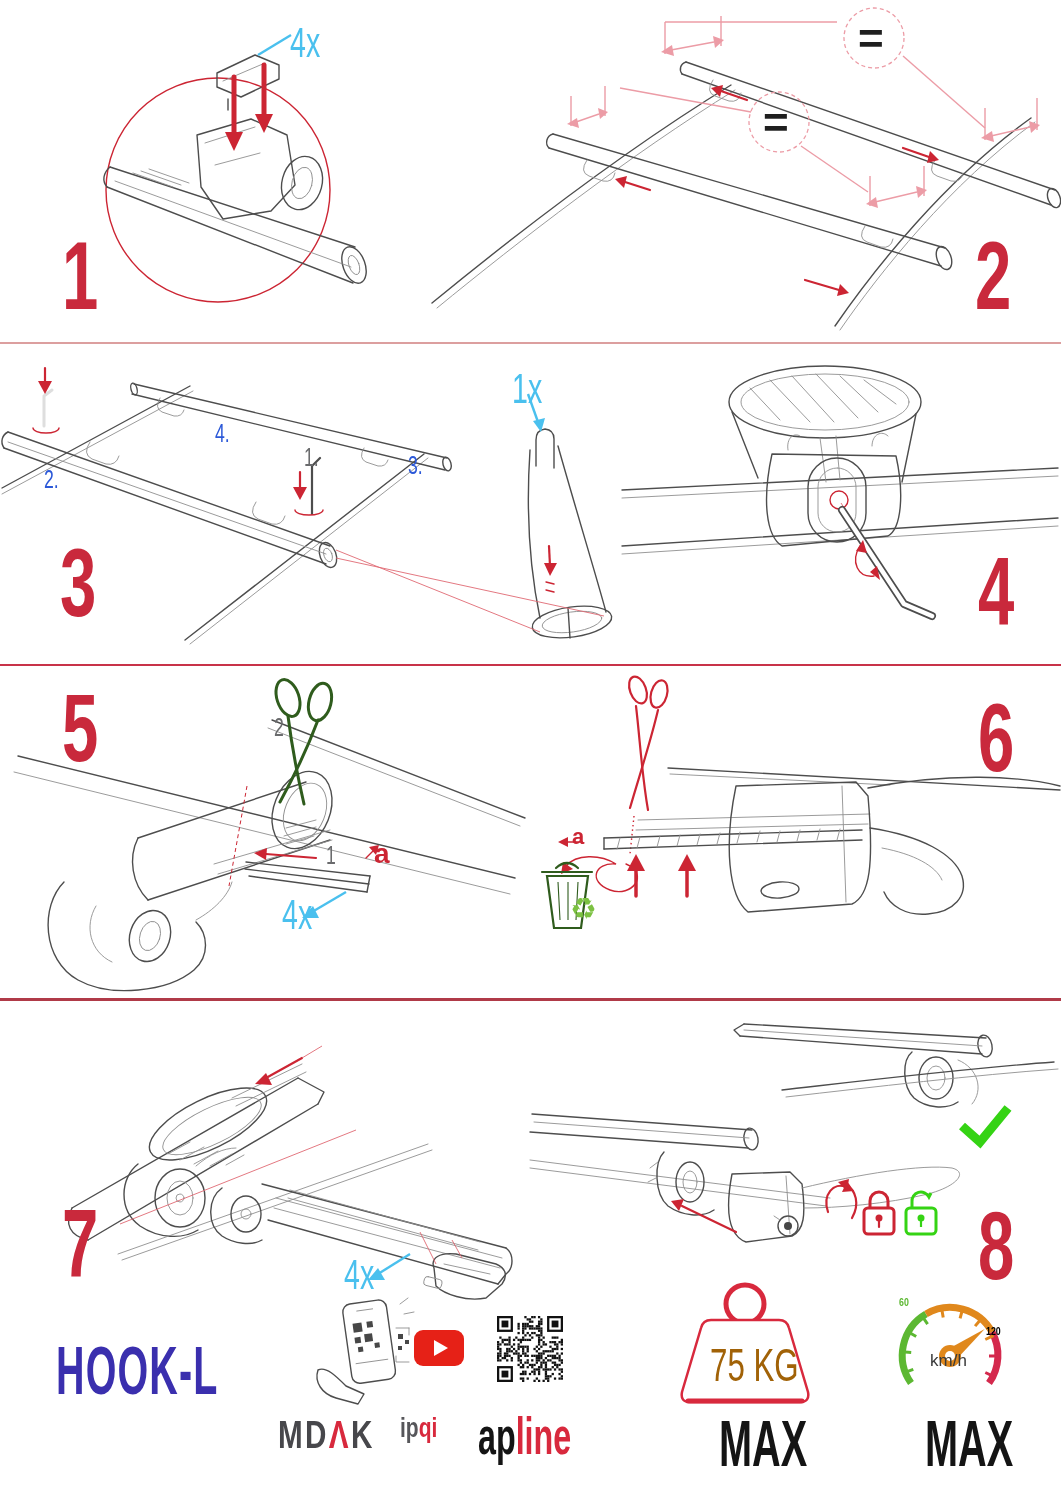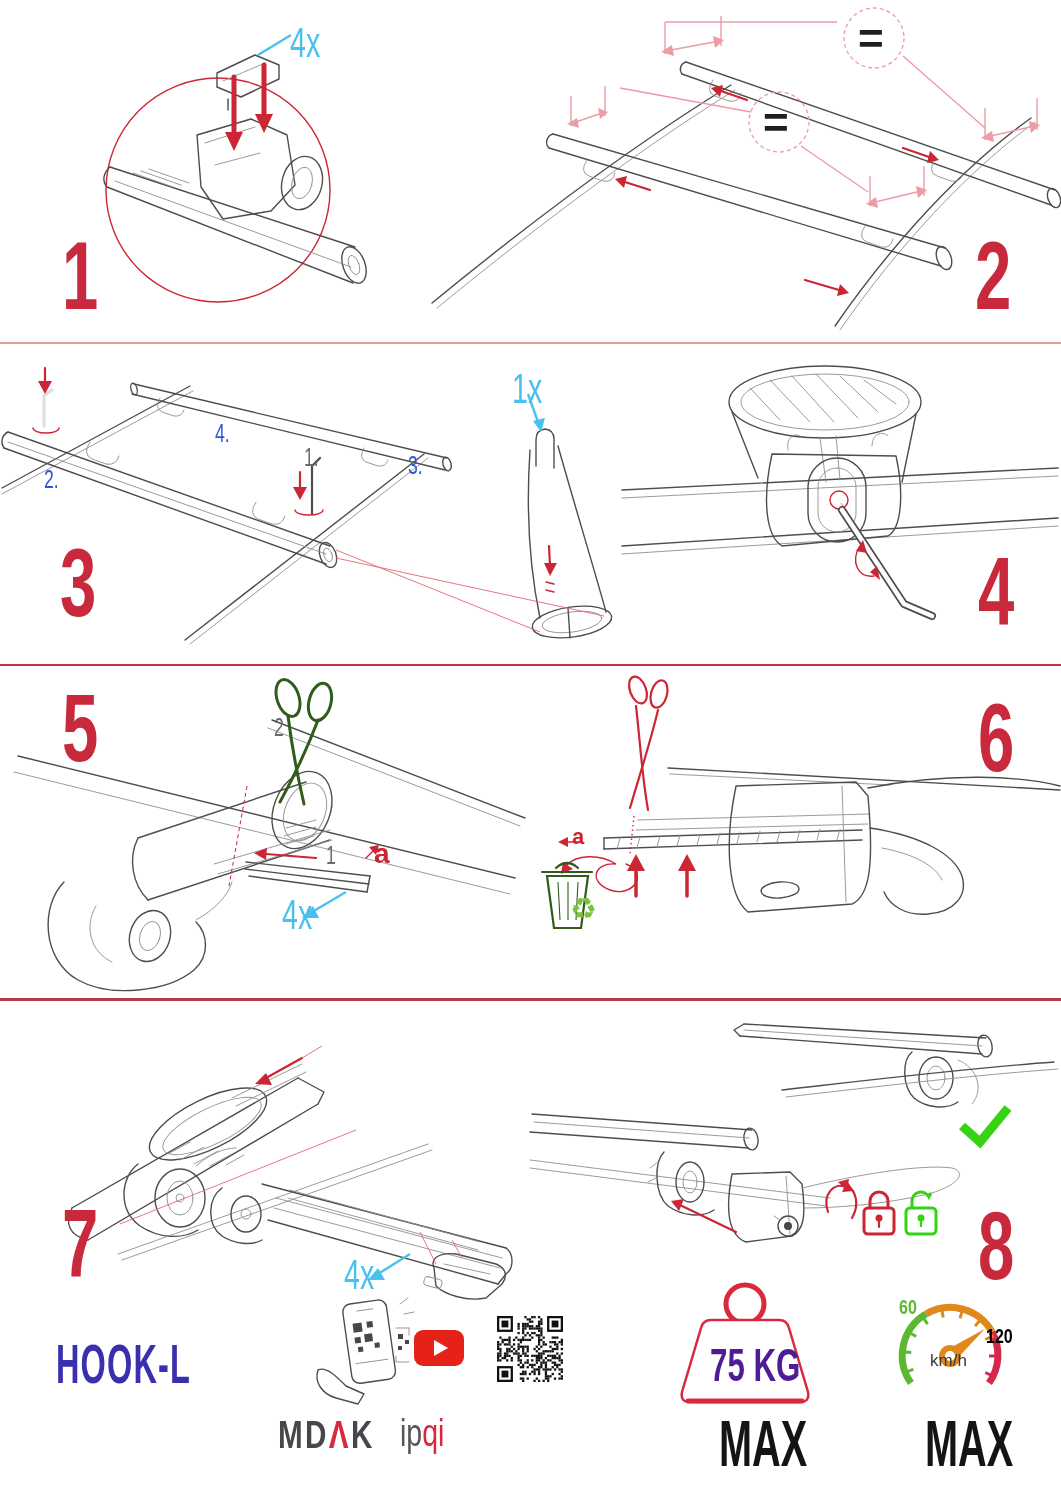--- a/index.html
+++ b/index.html
@@ -49,33 +49,33 @@
   .t{position:absolute;white-space:nowrap;line-height:1;}
   .cx{display:inline-block;transform:scaleX(.68);transform-origin:0 0;}
   .stepnum{font-size:96px;font-weight:700;color:#c9293c;}
   .qty{font-size:42px;font-weight:400;color:#4ac0ee;}
   .bluelab{font-size:26px;color:#2b58d8;}
   .graylab{font-size:26px;color:#6a6b6d;}
   .eq{font-size:44px;font-weight:700;color:#1f1f1f;}
   .alab{font-size:28px;font-weight:700;color:#cc2533;}
   .seq{font-size:50px;font-weight:400;}
   .seq .g{color:#6a6b6d}.seq .b{color:#2b58d8}
-  .brand-title{font-size:56px;font-weight:700;color:#3a2fae;letter-spacing:2px;}
+  .brand-title{font-size:68px;font-weight:700;color:#3a2fae;letter-spacing:2px;}
   .brand-sub{font-size:46px;font-weight:700;}
   .brand-sub .blk{color:#1c1c1c}.brand-sub .red{color:#e03540}
   .mdak{font-size:38px;font-weight:700;color:#47474b;letter-spacing:3px;}
   .mdak .red{color:#d8293d}
-  .ipqi{font-size:38px;font-weight:400;color:#56565a;}
+  .ipqi{font-size:28px;font-weight:700;color:#56565a;}
   .ipqi .red{color:#d8293d}
   .apline{font-size:52px;font-weight:700;color:#141414;}
   .apline .red{color:#d8293d}
-  .kg{font-size:46px;font-weight:700;color:#4c1d95;}
+  .kg{font-size:46px;font-weight:400;color:#a16207;}
   .maxlab{font-size:64px;font-weight:700;color:#141414;width:110px;text-align:center;}
   .maxlab .cx{transform-origin:50% 50%;transform:scaleX(.62);display:inline-block;}
-  .spd{font-size:20px;font-weight:700;}
+  .spd{font-size:11px;font-weight:700;}
   .spd60{color:#5cb832}.spd120{color:#000000}
   .kmh{font-size:17px;font-weight:400;color:#3a3a3a;}
   .reclabel{font-size:30px;color:#7cc142;}
 </style>
 </head>
 <body>
 
 <div class="page">
 
   <div class="divider div1"></div>
@@ -725,20 +725,21 @@
         <rect x="11" y="28" width="1" height="1"></rect>
         <rect x="16" y="28" width="1" height="1"></rect>
         <rect x="18" y="28" width="1" height="1"></rect>
         <rect x="20" y="28" width="1" height="1"></rect>
         <rect x="22" y="28" width="1" height="1"></rect>
       </g>
   </svg>
 
   <div class="t mdak" style="left:278px;top:1416px"><span class="cx" style="transform:scaleX(.78)"><span>MD</span><span class="red">Λ</span><span>K</span></span></div>
   <div class="t ipqi" style="left:400px;top:1414px"><span class="cx" style="transform:scaleX(.75)"><span>ip</span><span class="red">qi</span></span></div>
+  <div class="t apline" style="left:478px;top:1410px"><span class="cx" style="transform:scaleX(.62)"><span>ap</span><span class="red">line</span></span></div>
 
   <svg style="left:670px;top:1280px" width="150" height="130" viewBox="0 0 150 130">
     <circle class="wred" style="stroke-width:5" cx="75" cy="24" r="19"></circle>
     <path class="wred" style="stroke-width:2.5;fill:#fff" d="M41,40 L109,40 Q117,40 119,48 L138,112 Q140,122 130,122 L20,122 Q10,122 12,112 L31,48 Q33,40 41,40 Z"></path>
     <path class="wred" style="stroke-width:5;stroke-linecap:round" d="M18,121 H132"></path>
   </svg>
   <div class="t kg" style="left:710px;top:1342px"><span class="cx" style="transform:scaleX(.68)">75 KG</span></div>
   <div class="t maxlab" style="left:692px;top:1412px"><span class="cx">MAX</span></div>
 
   <svg style="left:882px;top:1282px" width="140" height="128" viewBox="0 0 140 128">

